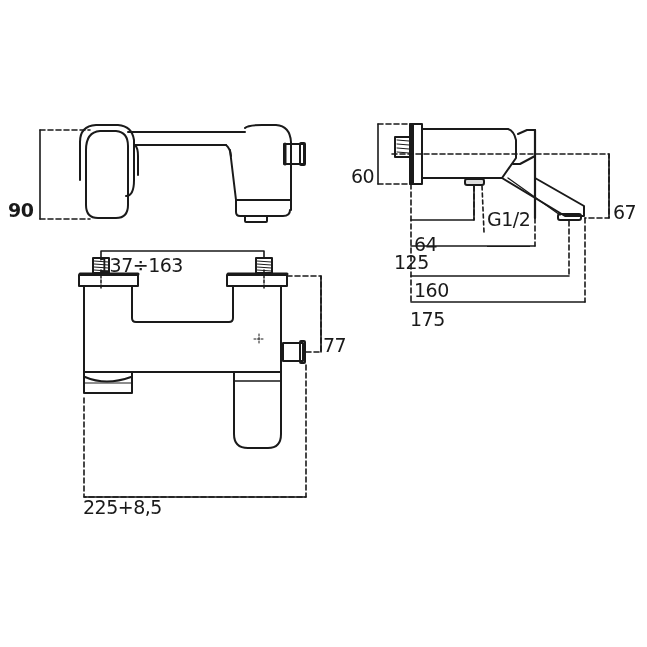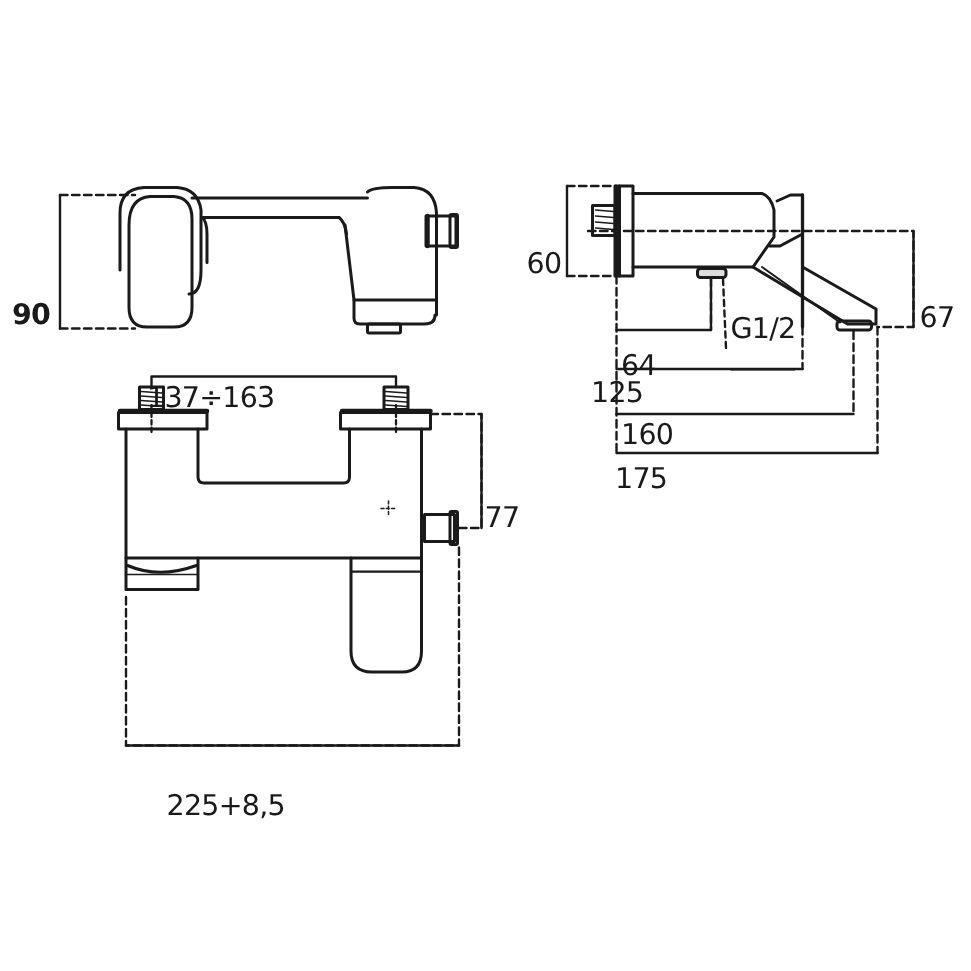--- a/index.html
+++ b/index.html
@@ -117,21 +117,21 @@
       <line x1="569" y1="221" x2="569" y2="276" stroke-dasharray="5,3" stroke-width="1.6"></line>
 
       <path d="M411 302 L585 302" stroke-width="1.6"></path>
       <line x1="585" y1="218" x2="585" y2="302" stroke-dasharray="5,3" stroke-width="1.6"></line>
     </g>
   </svg>
 
   <span class="lbl" style="left:8px; top:201px;font-weight:bold;">90</span>
   <span class="lbl" style="left:98px; top:228px;margin-top:28px;">137÷163</span>
   <span class="lbl" style="left:323px; top:336px;">77</span>
-  <span class="lbl" style="left:83px; top:528px;margin-left:28px;">225+8,5</span>
+  <span class="lbl" style="left:83px; top:498px;">225+8,5</span>
 
   <span class="lbl" style="left:351px; top:167px;text-align:right;">60</span>
   <span class="lbl" style="left:613px; top:203px;">67</span>
   <span class="lbl ul" style="left:487px; top:210px;">G1/2</span>
   <span class="lbl" style="left:414px; top:235px;">64</span>
   <span class="lbl" style="left:394px; top:253px;">125</span>
   <span class="lbl" style="left:414px; top:281px;">160</span>
   <span class="lbl" style="left:410px; top:310px;">175</span>
 </div>
 

